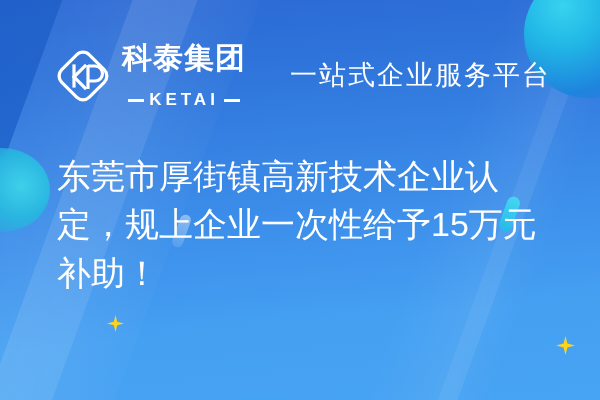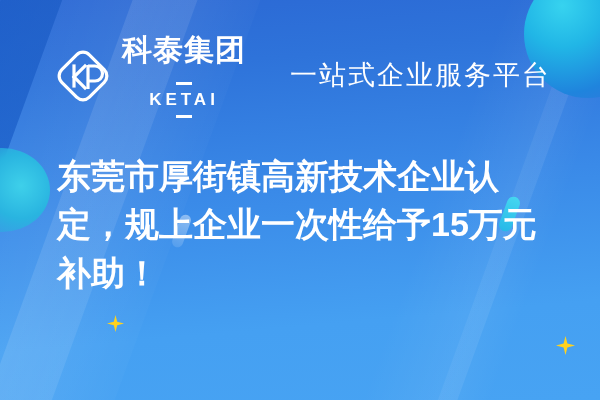--- a/index.html
+++ b/index.html
@@ -122,21 +122,20 @@
     font-weight: bold;
     line-height: 1.05;
     letter-spacing: 1px;
     white-space: nowrap;
   }
   .brand-en {
     display: flex;
     align-items: center;
     gap: 5px;
     margin-top: 17px;
-    flex-direction: column;
   }
   .brand-en .dash {
     display: block;
     width: 16px; height: 3px;
     background: #ffffff;
   }
   .brand-en .txt {
     color: #ffffff;
     font-size: 17px;
     font-weight: bold;
@@ -173,21 +172,21 @@
     white-space: nowrap;
   }
 
   
   .headline {
     position: absolute;
     left: 57px; top: 152px;
     width: 496px;
     color: #ffffff;
     font-size: 34px;
-    font-weight: bold;
+    font-weight: normal;
     line-height: 1.42;
     letter-spacing: 0px;
   }
 </style>
 </head>
 <body>
 
 <div id="banner">
 
   <div class="deco band-a"></div>

